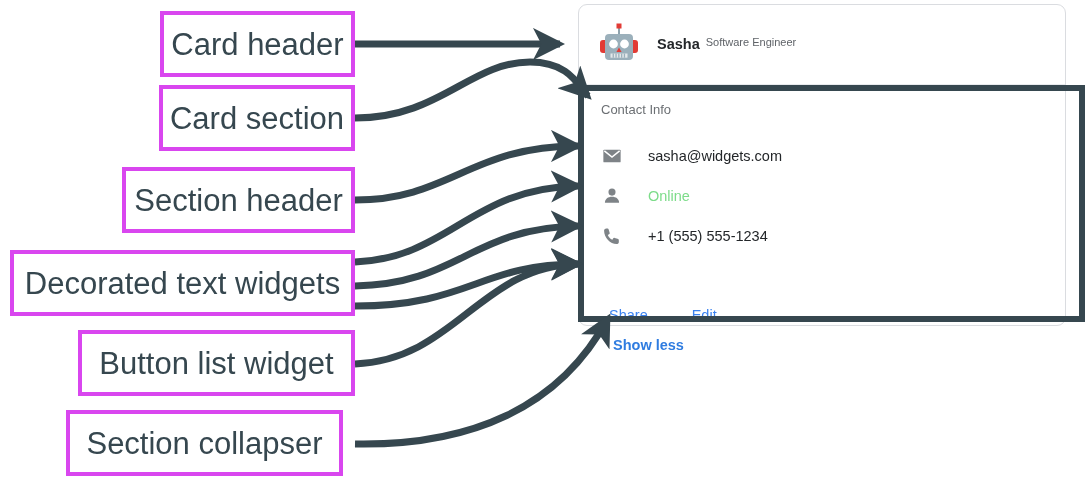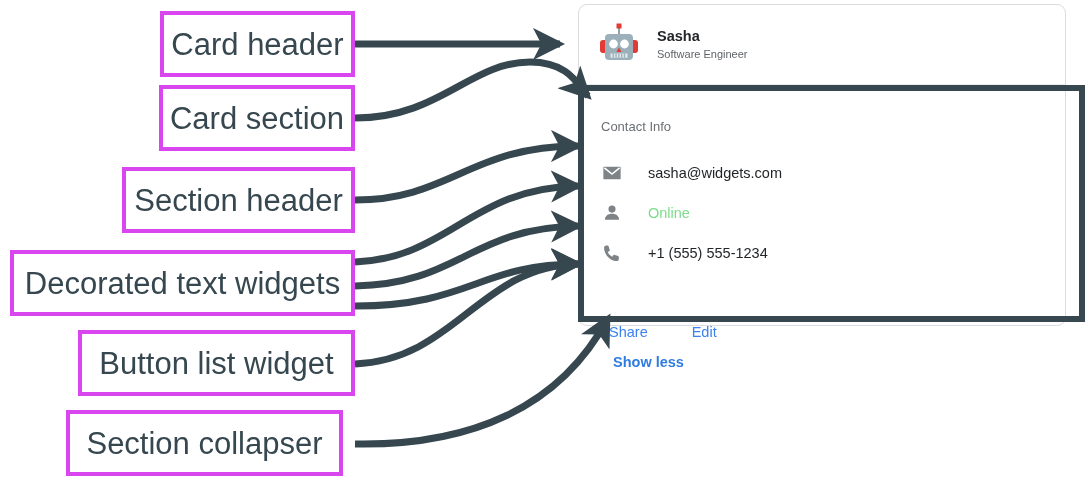--- a/index.html
+++ b/index.html
@@ -55,42 +55,41 @@
     align-items: center;
     height: 80px;
     padding-left: 18px;
     border-bottom: 1px solid #e8eaed;
   }
   .avatar {
     width: 44px; height: 44px;
     flex: 0 0 44px;
     margin-right: 16px;
   }
-  .header-text { display: flex; flex-direction: column; gap: 6px; }
+  .header-text { display: flex; flex-direction: row; gap: 6px; }
   .header-title {
     font-size: 14.5px;
     font-weight: bold;
     color: #232629;
     line-height: 1;
   }
   .header-subtitle {
     font-size: 11px;
     color: #5f6368;
     line-height: 1;
   }
 
   .card-body { padding: 18px 0 0 0; }
 
   .section-header {
     font-size: 13px;
     color: #6b6f73;
     padding-left: 22px;
     line-height: 1;
     margin-bottom: 20px;
-    margin-top: 17px;
   }
 
   .deco-row {
     display: flex;
     align-items: center;
     height: 40px;
     padding-left: 22px;
   }
   .deco-icon {
     width: 22px; height: 22px;

